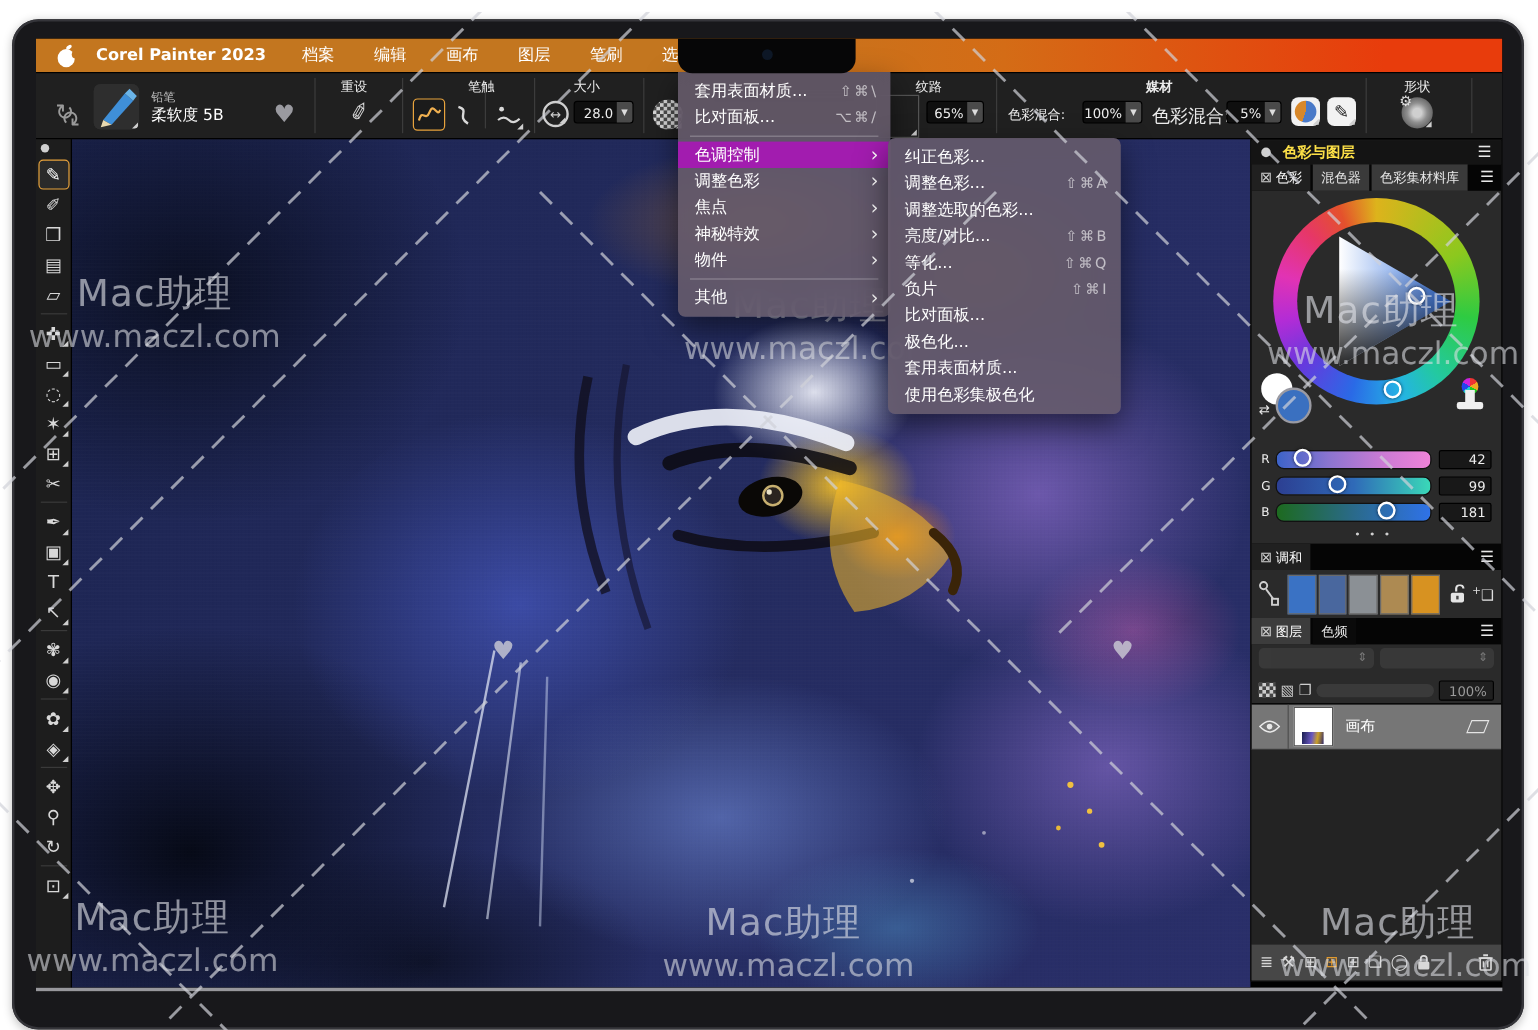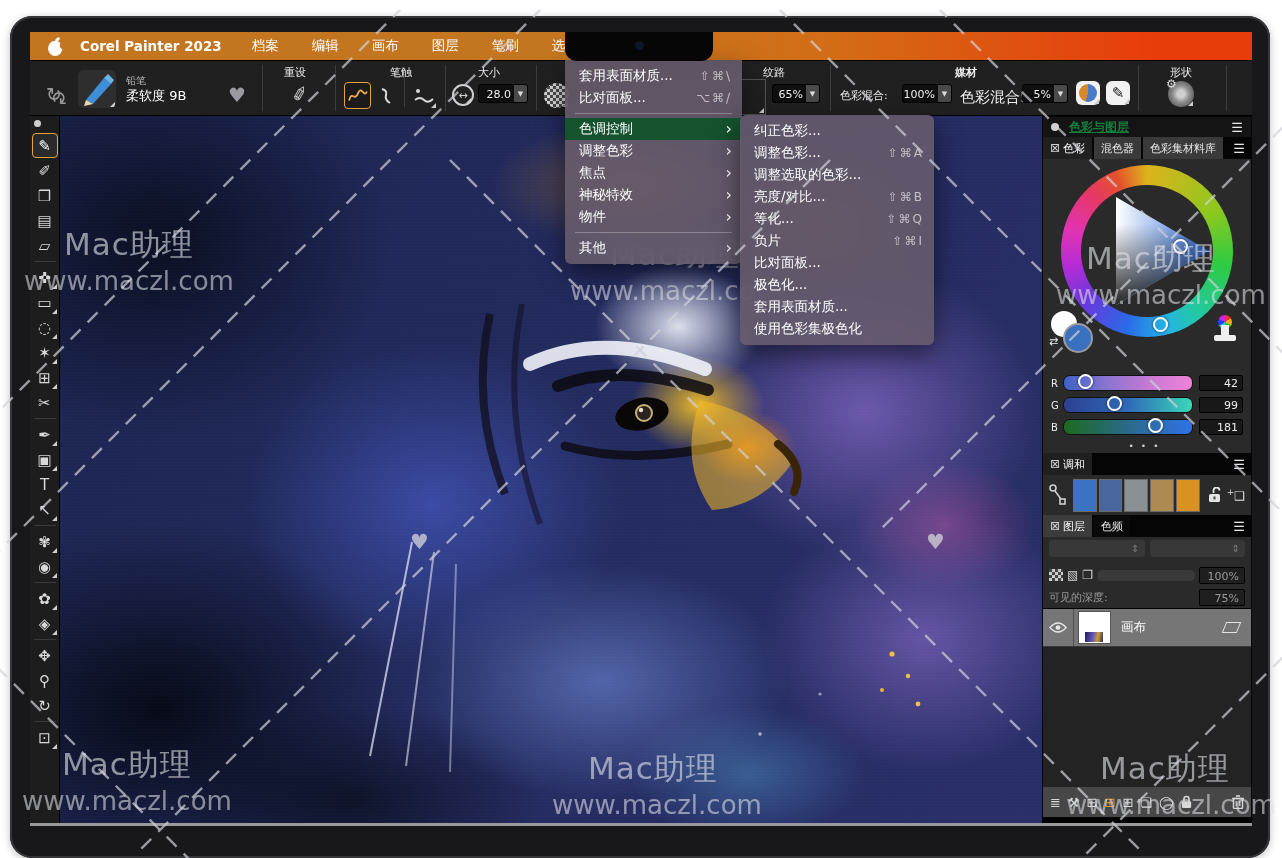--- a/index.html
+++ b/index.html
@@ -87,28 +87,28 @@
   
   .menu{position:absolute;background:rgba(104,92,108,.88);border-radius:6px;color:#fff;
     font-size:13.5px;padding:5px 0;box-shadow:0 10px 26px rgba(0,0,0,.5);z-index:30;
     -webkit-backdrop-filter:blur(12px);backdrop-filter:blur(12px);}
   .menu.dropdown{left:535px;top:28px;width:177px;border-top-left-radius:0;border-top-right-radius:0;}
   .menu.sub{left:710px;top:83px;width:194px;z-index:31;}
   .mrow{height:22px;display:flex;align-items:center;padding:0 10px 0 14px;white-space:nowrap;}
   .mrow .lbl{flex:1;}
   .mrow .sc{color:rgba(255,255,255,.62);font-size:12px;letter-spacing:2px;}
   .mrow .arr{margin-left:8px;font-size:16px;line-height:1;color:#fff;}
-  .mrow.hl{background:#14532d;justify-content:space-between;}
+  .mrow.hl{background:#a21caf;justify-content:space-between;}
   .msep{height:1px;background:rgba(255,255,255,.28);margin:4px 10px;}
   
   .panel{position:absolute;left:1012px;top:84px;width:210px;height:702px;background:#2a2a2a;z-index:7;
     border:1px solid #060606;box-sizing:border-box;color:#ddd;display:flex;flex-direction:column;}
   .phdr{height:20px;background:#141414;display:flex;align-items:center;padding:0 8px;flex:0 0 auto;}
   .phdr .dot{width:8px;height:8px;border-radius:50%;background:#d0d0d0;margin-right:10px;}
-  .phdr .ttl{font-size:12px;font-weight:bold;color:#15803d;flex:1;text-decoration:underline;}
+  .phdr .ttl{font-size:12px;font-weight:bold;color:#fde047;flex:1;}
   .burger{color:#e8e8e8;font-size:13px;}
   .ptabs{height:22px;background:#050505;display:flex;align-items:stretch;flex:0 0 auto;font-size:11px;}
   .ptab{display:flex;align-items:center;padding:0 7px;background:#3a3a3a;color:#e8e8e8;margin-right:2px;white-space:nowrap;}
   .ptab.active{background:#202020;color:#fff;}
   .xbox{font-size:12px;margin-right:3px;color:#cfcfcf;}
   .ptabs .burger{margin-left:auto;align-self:center;padding-right:6px;}
   .wheelbox{height:212px;position:relative;flex:0 0 auto;}
   .wheel{position:absolute;left:18px;top:6px;width:172px;height:172px;border-radius:50%;
     background:conic-gradient(from 0deg,#ddb31c,#8cc81e 60deg,#2ecb42 100deg,#23c9a0 140deg,#24b4e4 165deg,
       #2a6ae6 195deg,#6738dd 230deg,#b22cd6 258deg,#e133b4 285deg,#e63767 315deg,#e4512c 338deg,#ddb31c 360deg);}
@@ -202,21 +202,21 @@
     </div>
     <div class="brushthumb fo">
       <svg width="38" height="38" viewBox="0 0 38 38">
         <rect width="38" height="38" fill="#2e2e2e"></rect>
         <polygon points="8,30 26,8 33,14 15,34" fill="#3f8fd8"></polygon>
         <polygon points="8,30 15,34 6,36" fill="#e8d9b0"></polygon>
         <polygon points="26,8 30,4 36,10 33,14" fill="#6ab4e8"></polygon>
       </svg>
     </div>
     <span class="seclab" style="left:96px;top:13px;font-size:10px;color:#bbb;">铅笔</span>
-    <span style="position:absolute;left:96px;top:26px;font-size:13px;color:#fff;white-space:nowrap;">柔软度 9B</span>
+    <span style="position:absolute;left:96px;top:26px;font-size:13px;color:#fff;white-space:nowrap;">柔软度 5B</span>
     <span class="heartbtn" style="left:198px;top:22px;">♥</span>
     <div class="pdiv" style="left:232px;"></div>
 
     <span class="seclab" style="left:254px;">重设</span>
     <span style="position:absolute;left:262px;top:22px;font-size:19px;color:#d8d8d8;transform:rotate(-15deg);">✐</span>
     <div class="pdiv" style="left:305px;"></div>
 
     <span class="seclab" style="left:360px;">笔触</span>
     <div class="pbtn active" style="left:314px;top:21px;">
       <svg width="22" height="16" viewBox="0 0 24 18">
@@ -504,24 +504,20 @@
               <span class="ud">⇕</span>
             </div>
     </div>
     <div class="lctl">
       <span class="chk"></span>
       <span class="lic">▧</span>
       <span class="lic">❐</span>
       <div class="dtrack"></div>
       <span class="pctbox">100%</span>
     </div>
-    <div class="lctl">
-      <span class="depl">可见的深度:</span>
-      <span class="pctbox">75%</span>
-    </div>
     <div class="layerlist">
       <div class="lrow">
         <div class="eyecell">
           <svg width="18" height="11" viewBox="0 0 20 12">
             <path d="M1 6 Q10 -4 19 6 Q10 16 1 6 Z" fill="none" stroke="#e8e8e8" stroke-width="1.4"></path>
             <circle cx="10" cy="6" r="2.6" fill="#e8e8e8"></circle>
           </svg>
         </div>
         <div class="lthumb">
                 <i></i>

